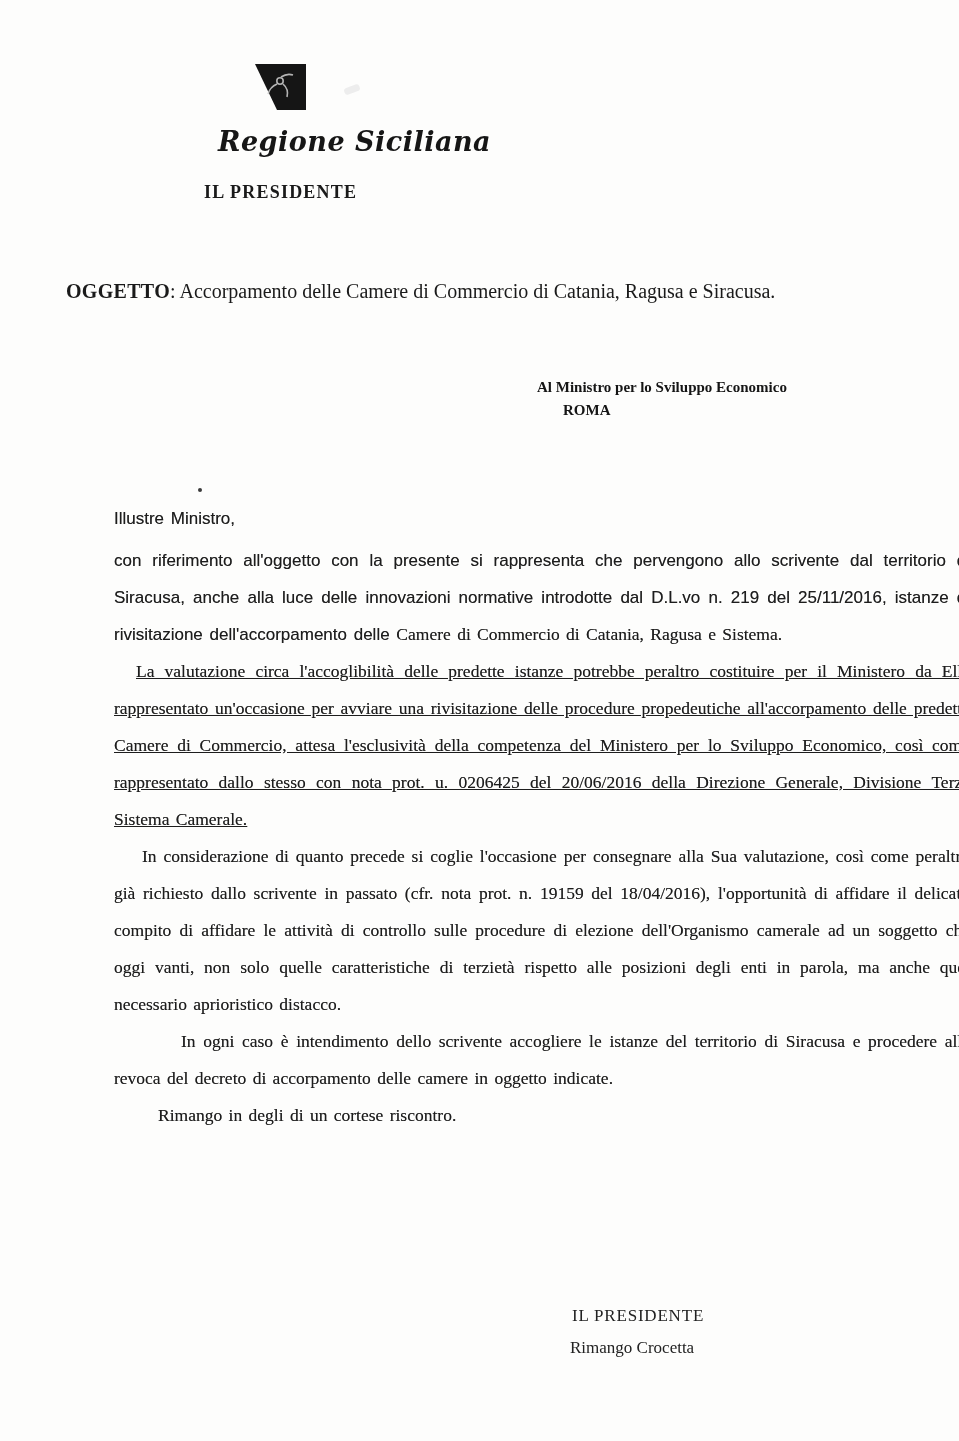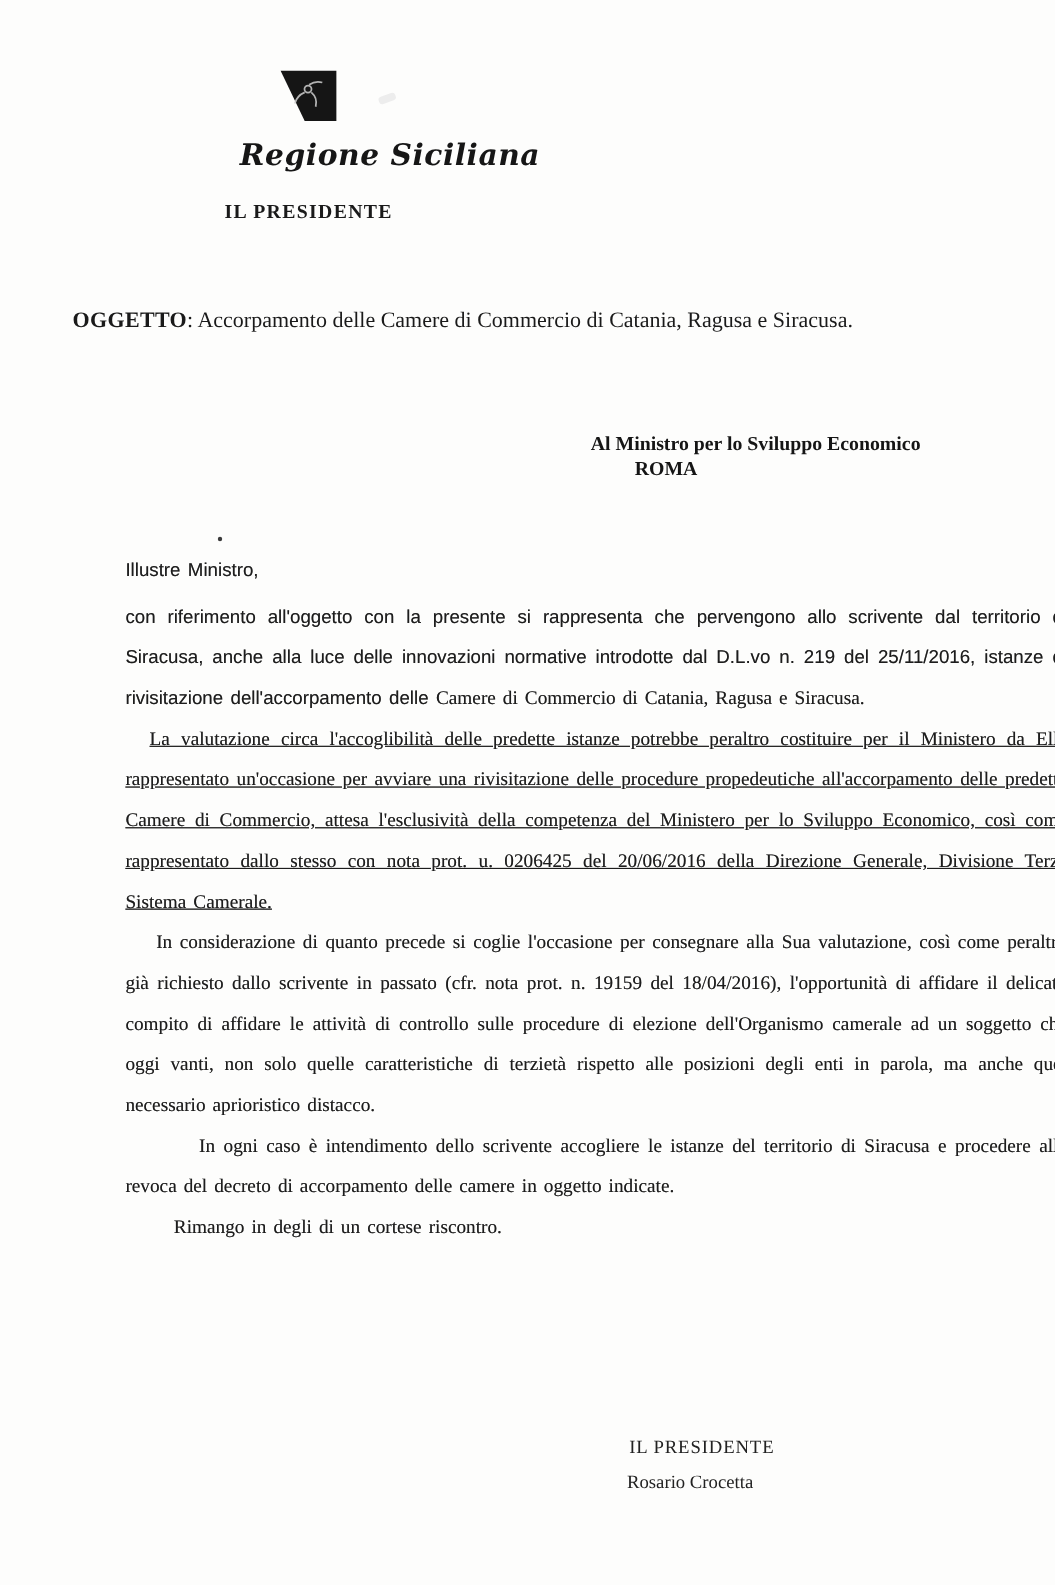--- a/index.html
+++ b/index.html
@@ -34,25 +34,25 @@
 
   
   .subject {
     left: 66px; top: 280px; width: 860px;
     font-size: 20px; color: #1a1a1a;
   }
   .subject b { font-weight: 700; letter-spacing: 0.3px; }
 
   
   .recipient {
-    left: 537px; top: 392px;
-    font-weight: 700; font-size: 18px; line-height: 23px;
+    left: 537px; top: 376px;
+    font-weight: 700; font-size: 15px; line-height: 23px;
     color: #151515;
   }
-  .recipient .city { margin-left: 40px; font-family: Liberation Serif, serif; }
+  .recipient .city { margin-left: 26px; font-family: Liberation Serif, serif; }
 
   
   .margin-dot {
     left: 198px; top: 488px; width: 4px; height: 4px;
     background: #3a3a3a; border-radius: 50%;
   }
 
   
   .body-flow {
     left: 66px; top: 500px; width: 856px;
@@ -105,21 +105,21 @@
 
 <div class="abs recipient">
   <div>Al Ministro per lo Sviluppo Economico</div>
   <div class="city">ROMA</div>
 </div>
 
 <div class="abs margin-dot"></div>
 
 <div class="abs body-flow">
   <p class="salutation sans">Illustre Ministro,</p>
-  <p class="p1"><span class="sans">con riferimento all'oggetto con la presente si rappresenta che pervengono allo scrivente dal territorio di Siracusa, anche alla luce delle innovazioni normative introdotte dal D.L.vo n. 219 del 25/11/2016, istanze di rivisitazione dell'accorpamento delle </span><span>Camere di Commercio di Catania, Ragusa e Siracusa.</span></p>
+  <p class="p1"><span class="sans">con riferimento all'oggetto con la presente si rappresenta che pervengono allo scrivente dal territorio di Siracusa, anche alla luce delle innovazioni normative introdotte dal D.L.vo n. 219 del 25/11/2016, istanze di rivisitazione dell'accorpamento delle </span><span>Camere di Commercio di Catania, Ragusa e Sistema.</span></p>
   <p class="p2">La valutazione circa l'accoglibilità delle predette istanze potrebbe peraltro costituire per il Ministero da Ella rappresentato un'occasione per avviare una rivisitazione delle procedure propedeutiche all'accorpamento delle predette Camere di Commercio, attesa l'esclusività della competenza del Ministero per lo Sviluppo Economico, così come rappresentato dallo stesso con nota prot. u. 0206425 del 20/06/2016 della Direzione Generale, Divisione Terza Sistema Camerale.</p>
   <p class="p3">In considerazione di quanto precede si coglie l'occasione per consegnare alla Sua valutazione, così come peraltro già richiesto dallo scrivente in passato (cfr. nota prot. n. 19159 del 18/04/2016), l'opportunità di affidare il delicato compito di affidare le attività di controllo sulle procedure di elezione dell'Organismo camerale ad un soggetto che oggi vanti, non solo quelle caratteristiche di terzietà rispetto alle posizioni degli enti in parola, ma anche quel necessario aprioristico distacco.</p>
   <p class="p4">In ogni caso è intendimento dello scrivente accogliere le istanze del territorio di Siracusa e procedere alla revoca del decreto di accorpamento delle camere in oggetto indicate.</p>
   <p class="closing-line">Rimango in degli di un cortese riscontro.</p>
 </div>
 
 <div class="abs sig-role">IL PRESIDENTE</div>
-<div class="abs sig-name">Rosario Crocetta</div>
+<div class="abs sig-name">Rimango Crocetta</div>
 
 </body></html>

